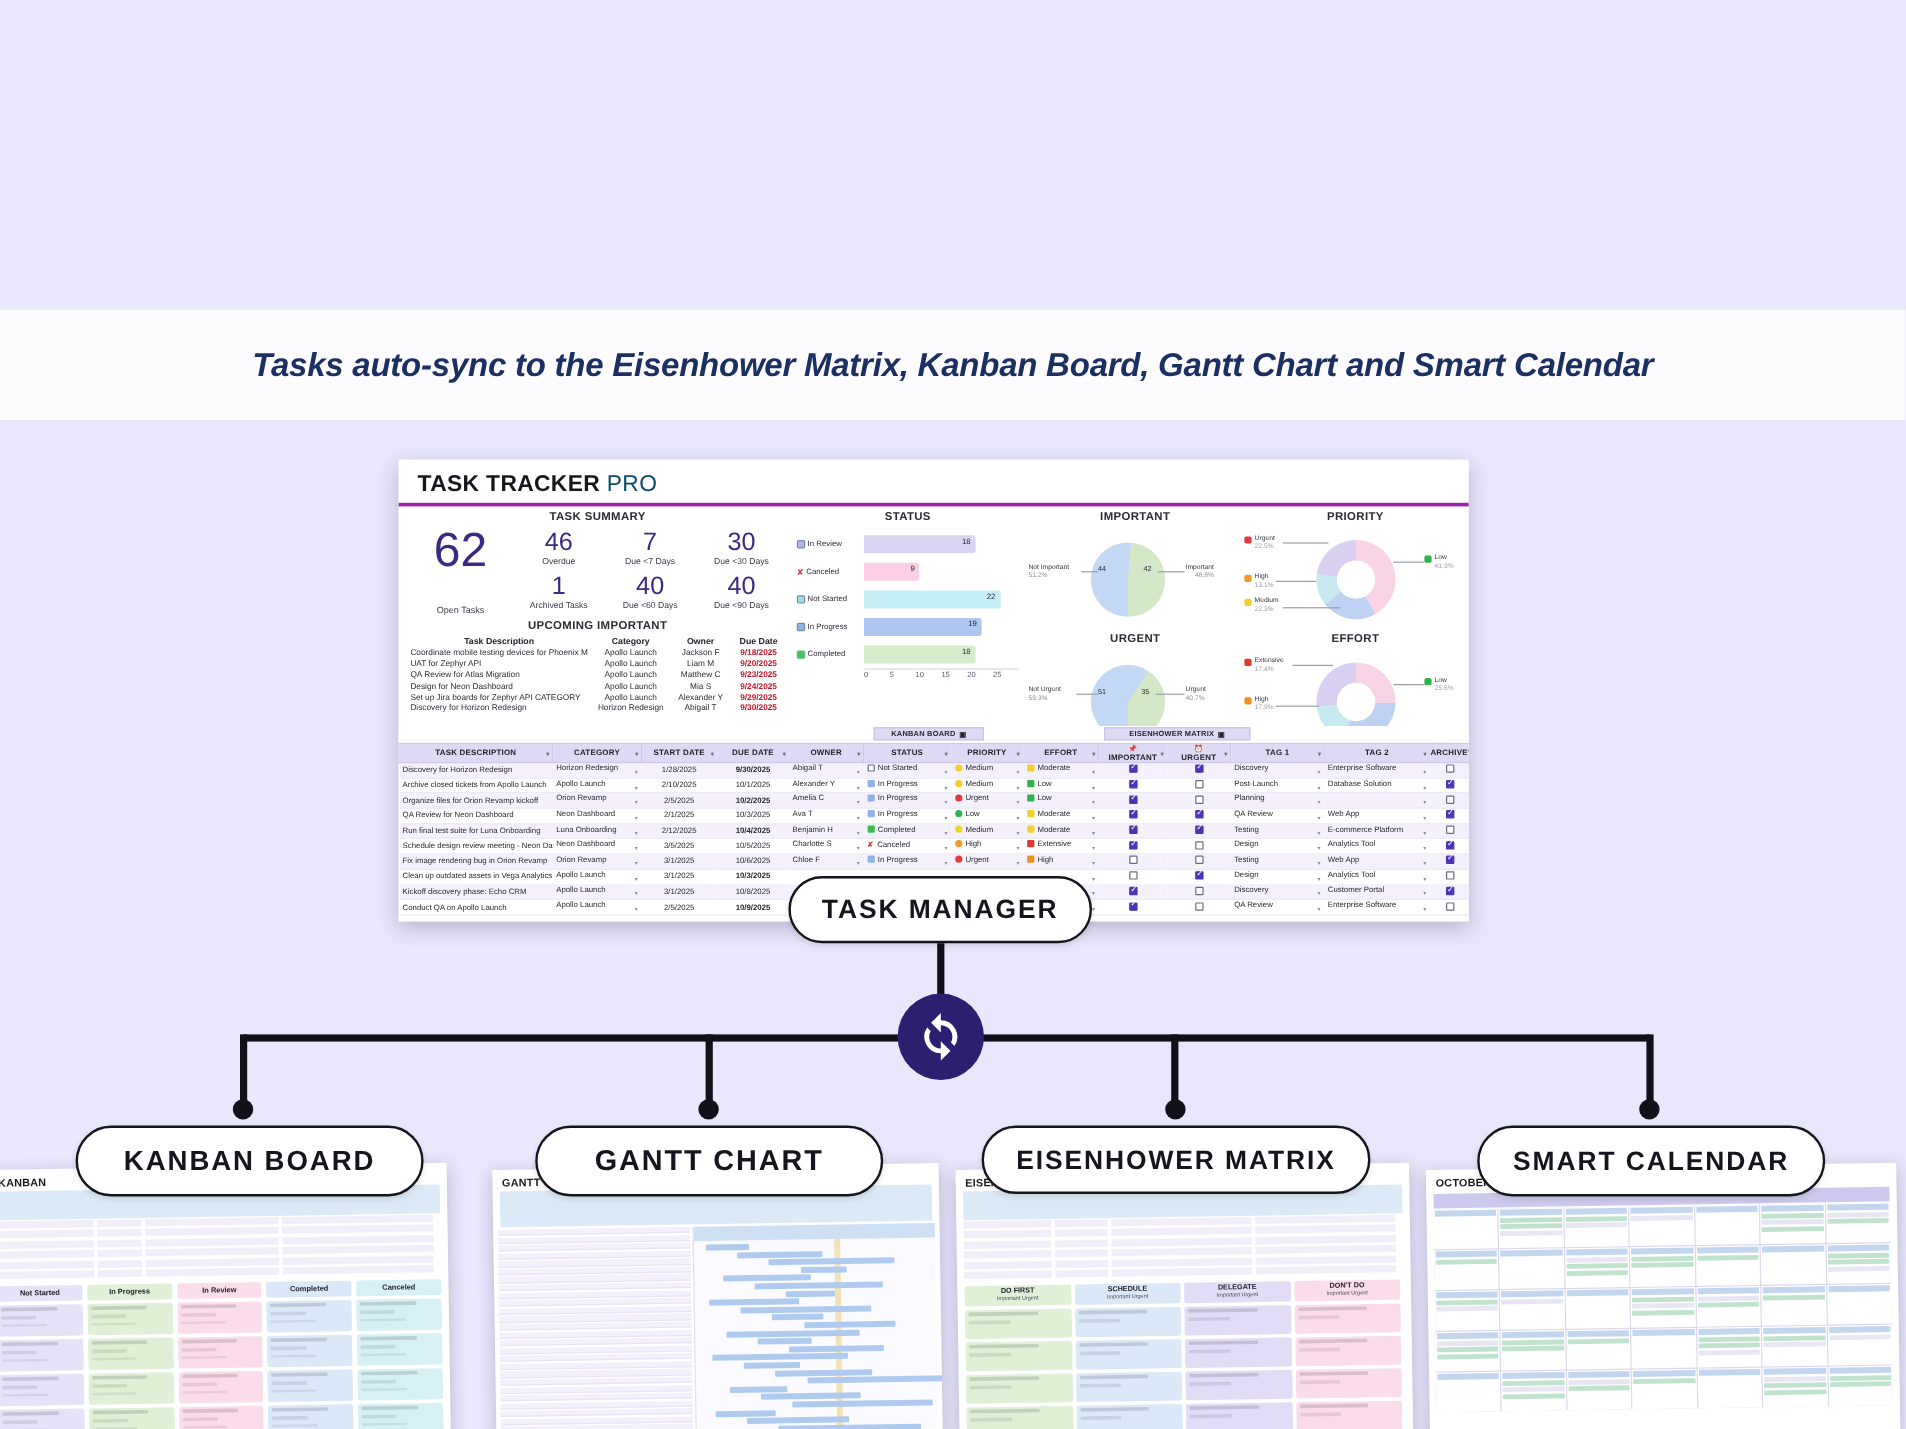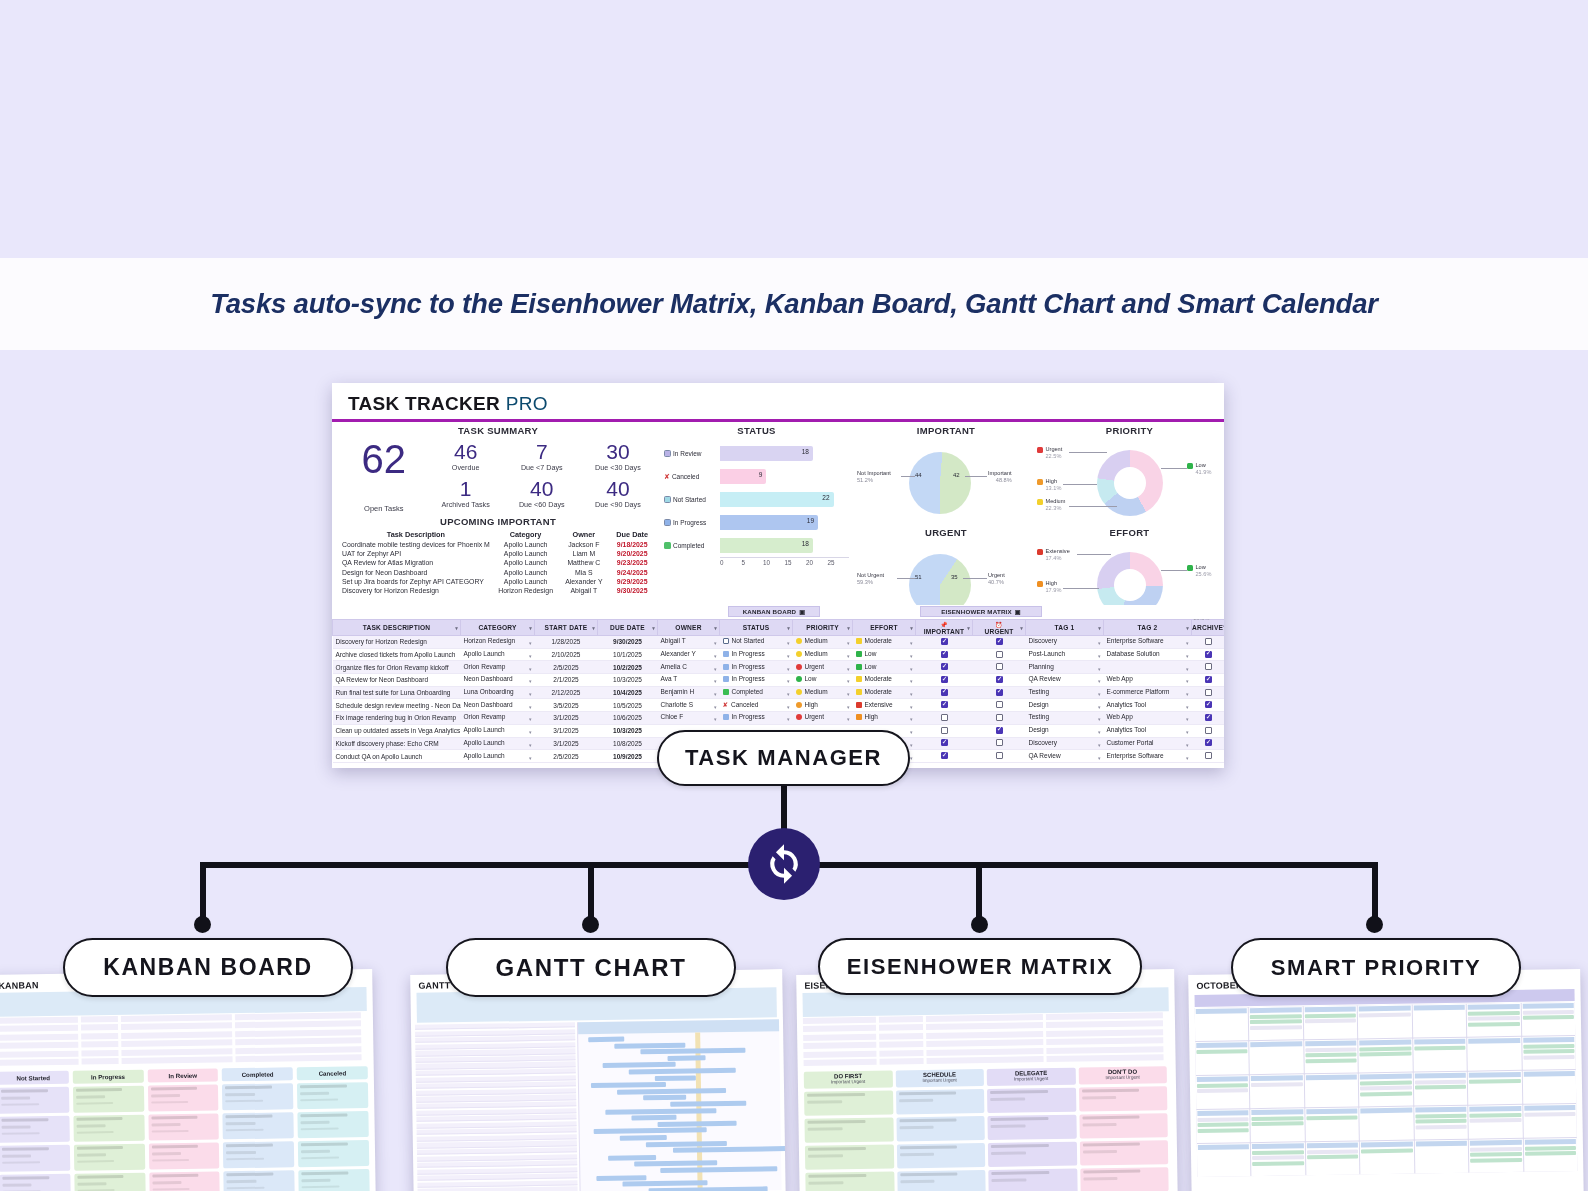--- a/index.html
+++ b/index.html
@@ -1222,16 +1222,16 @@
   <div class="pill" id="node-kanban">
       <span>KANBAN BOARD</span>
     </div>
   <div class="pill" id="node-gantt">
       <span>GANTT CHART</span>
     </div>
   <div class="pill" id="node-eisen">
       <span>EISENHOWER MATRIX</span>
     </div>
   <div class="pill" id="node-cal">
-      <span>SMART PRIORITY</span>
+      <span>SMART CALENDAR</span>
     </div>
 
 </div>
 
 </body></html>

